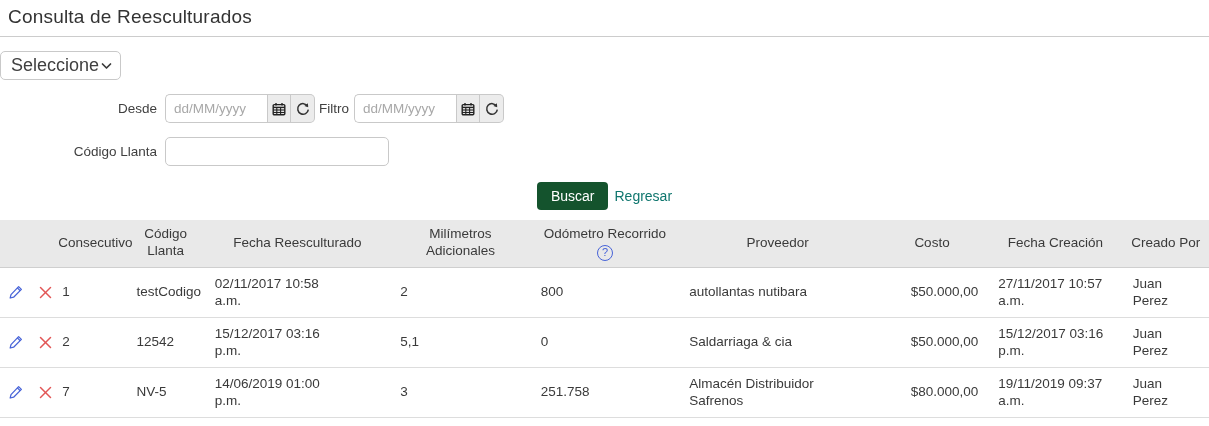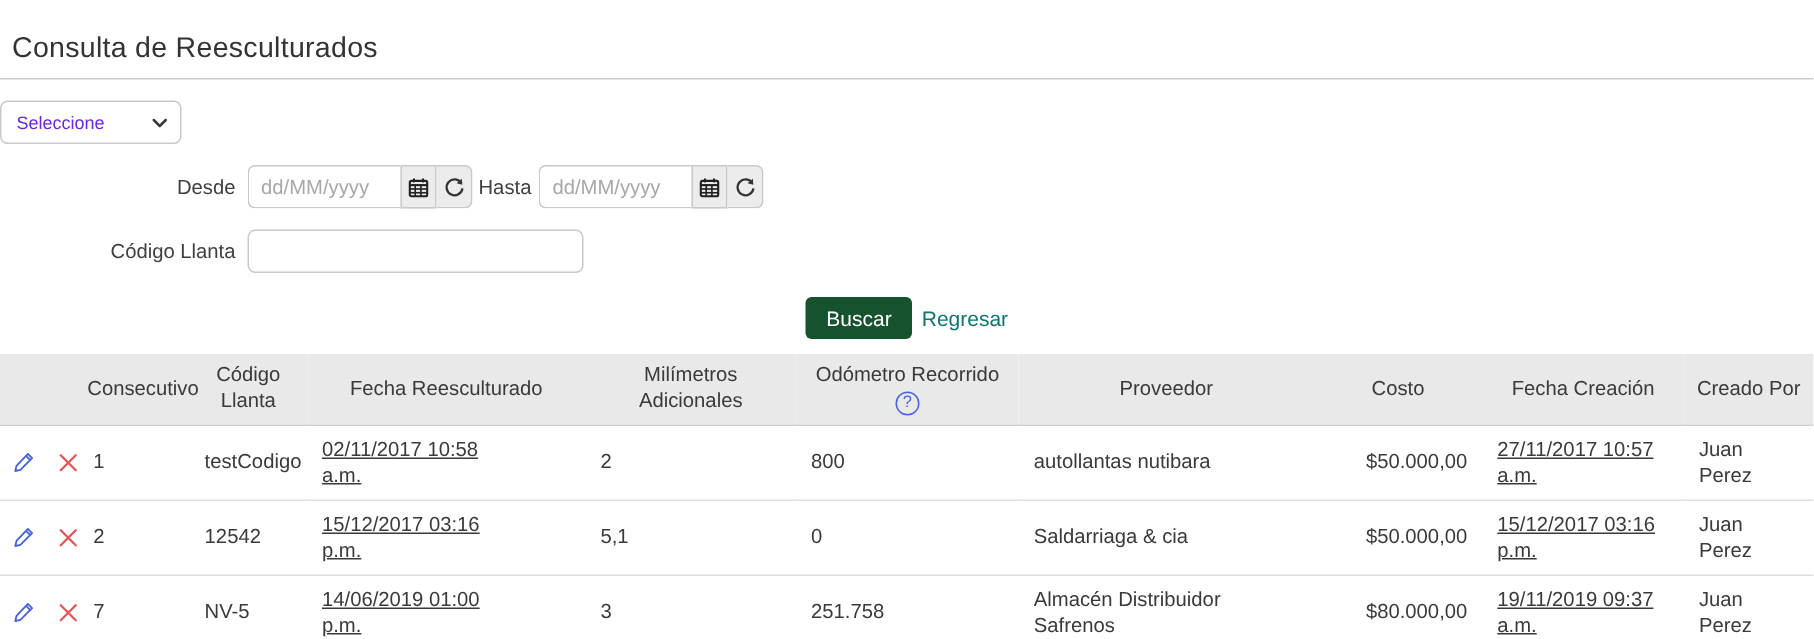--- a/index.html
+++ b/index.html
@@ -3,33 +3,33 @@
 <meta charset="utf-8">
 <style>
   * { margin: 0; padding: 0; box-sizing: border-box; }
   html, body { background: #fff; }
   body {
     width: 1209px; height: 426px; overflow: hidden;
     font-family: "Liberation Sans", "DejaVu Sans", sans-serif;
     color: #3c3c3c;
   }
   
-  .page-header { padding: 22px 10px 8px 8px; border-bottom: 1px solid #ccc; }
+  .page-header { padding: 6px 10px 8px 8px; border-bottom: 1px solid #ccc; }
   .page-header h1 { font-size: 19px; font-weight: 400; color: #333; letter-spacing: .2px; }
 
   
   .filter-form { margin-top: 14px; }
   .form-row { display: flex; align-items: center; margin-bottom: 14px; }
   .form-label { width: 165px; text-align: right; padding-right: 8px; font-size: 13.5px; color: #404040; }
   .inline-label { font-size: 13.5px; color: #404040; padding: 0 5px 0 4px; }
 
   .select-box {
     width: 121px; height: 29px; border: 1px solid #c9c9c9; border-radius: 5px;
     display: flex; align-items: center; justify-content: space-between;
-    padding: 0 8px 0 10px; background: #fff; cursor: default; font-size: 12px; color: #6d28d9;
+    padding: 0 8px 0 10px; background: #fff; cursor: default; font-size: 18px; color: #404040;
   }
   .text-input {
     height: 29px; border: 1px solid #c9c9c9; border-radius: 5px;
     font-size: 13.5px; color: #404040; padding: 0 8px;
     font-family: "Liberation Sans", "DejaVu Sans", sans-serif;
   }
   .text-input::placeholder { color: #a8a8a8; }
   .date-input { width: 102px; border-radius: 5px 0 0 5px; border-right: none; }
   .codigo-input { width: 224px; }
 
@@ -55,21 +55,21 @@
     background: #e9e9e9; font-weight: 400; font-size: 13.5px; color: #3a3a3a;
     text-align: center; vertical-align: middle; height: 47px; padding: 4px 6px; line-height: 1.25;
   }
   tbody td {
     font-size: 13.5px; color: #3a3a3a; padding: 7px 10px; vertical-align: middle;
     border-top: 1px solid #ddd; height: 46px; line-height: 1.3;
   }
   tbody tr:first-child td { border-top: 1px solid #cfcfcf; }
   td.col-costo { text-align: right; }
   td.col-actions { padding: 7px 6px 7px 8px; }
-  .wrap-date { display: inline-block; max-width: 124px; text-decoration: underline; }
+  .wrap-date { display: inline-block; max-width: 124px; }
   .actions-cell { display: flex; align-items: center; gap: 15px; }
   .row-icon { cursor: pointer; display: inline-flex; }
 
   .help-icon {
     display: inline-flex; align-items: center; justify-content: center;
     width: 16px; height: 16px; border-radius: 50%; font-size: 11px; margin-top: 2px; cursor: pointer;
   }
 </style>
 </head>
 <body>
@@ -111,21 +111,21 @@
       </button>
       <button type="button" class="icon-btn">
         <span style="display:inline-flex;">
           <svg width="14" height="14" viewBox="0 0 14 14">
             <path d="M11.6 4.2 A5.3 5.3 0 1 0 12.3 7.6" fill="none" stroke="#333" stroke-width="1.5"></path>
             <polygon points="11.9,1.2 12.2,5.2 8.4,4.1" fill="#333"></polygon>
           </svg>
         </span>
       </button>
     </span>
-    <label class="inline-label">Hasta</label>
+    <label class="inline-label">Filtro</label>
     <input class="text-input date-input" type="text" placeholder="dd/MM/yyyy" style="">
     <span class="btn-group">
       <button type="button" class="icon-btn">
         <span style="display:inline-flex;">
           <svg width="14" height="14" viewBox="0 0 14 14">
             <rect x="1.2" y="2.6" width="11.6" height="10.2" rx="1" fill="none" stroke="#222" stroke-width="1.4"></rect>
             <line x1="4" y1="1" x2="4" y2="3.6" stroke="#222" stroke-width="1.4"></line>
             <line x1="10" y1="1" x2="10" y2="3.6" stroke="#222" stroke-width="1.4"></line>
             <line x1="1.2" y1="5.4" x2="12.8" y2="5.4" stroke="#222" stroke-width="1.4"></line>
             <line x1="1.2" y1="8" x2="12.8" y2="8" stroke="#222" stroke-width="1.1"></line>

